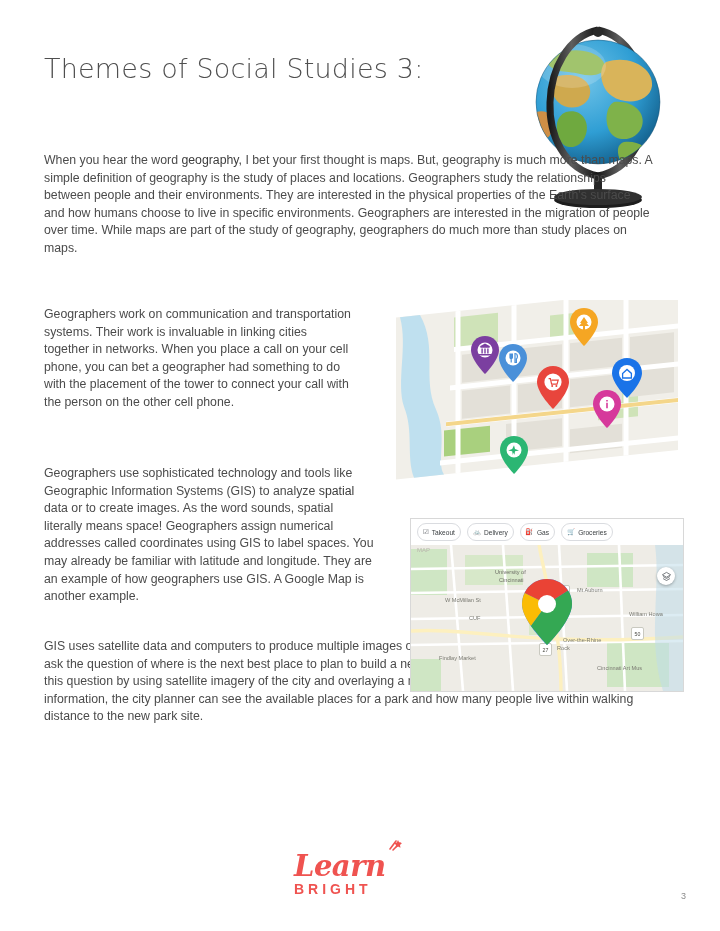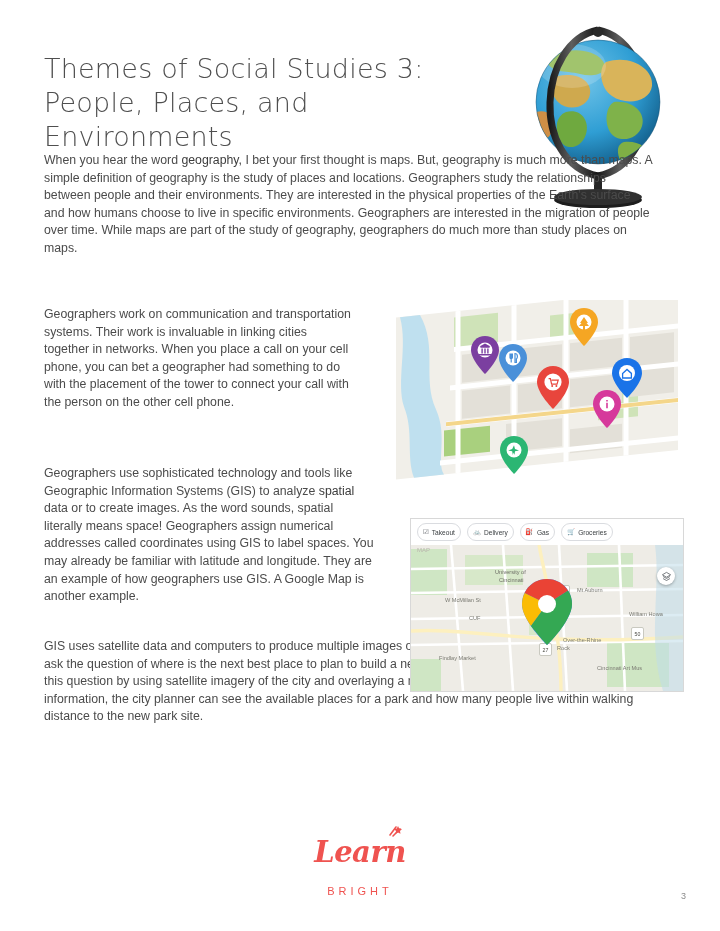--- a/index.html
+++ b/index.html
@@ -145,54 +145,53 @@
     height: 70px;
   }
 
   
   .footer-logo {
     position: absolute;
     left: 50%;
     transform: translateX(-50%);
     bottom: 34px;
     width: 132px;
-    text-align: center;
+    text-align: left;
   }
   .logo-word {
     font-family: "DejaVu Serif", serif;
     font-style: italic;
     font-weight: bold;
     font-size: 29px;
     color: #ef5350;
     letter-spacing: -0.5px;
     line-height: 30px;
   }
   .logo-sub {
-    font-size: 11px;
+    font-size: 14px;
     letter-spacing: 4px;
     color: #ef5350;
-    font-weight: normal;
-    margin-top: 18px;
+    font-weight: bold;
+    margin-top: 0;
   }
   .page-number {
     position: absolute;
     right: 34px;
     bottom: 30px;
     font-size: 9px;
     color: #8c8c8c;
   }
 </style>
 </head>
 <body>
 
 <div class="page">
 
   <div class="title-block">
     <div class="title-line">Themes of Social Studies 3:</div>
-    <div class="title-line">People, Places, and Environments</div>
   </div>
 
   <div class="globe-wrap">
     <svg viewBox="0 0 190 200" width="190" height="200" aria-hidden="true">
       <defs>
         <radialGradient id="oceanG" cx="38%" cy="32%" r="72%">
           <stop offset="0%" stop-color="#6fc3e8"></stop>
           <stop offset="60%" stop-color="#2f9ed4"></stop>
           <stop offset="100%" stop-color="#14628f"></stop>
         </radialGradient>

